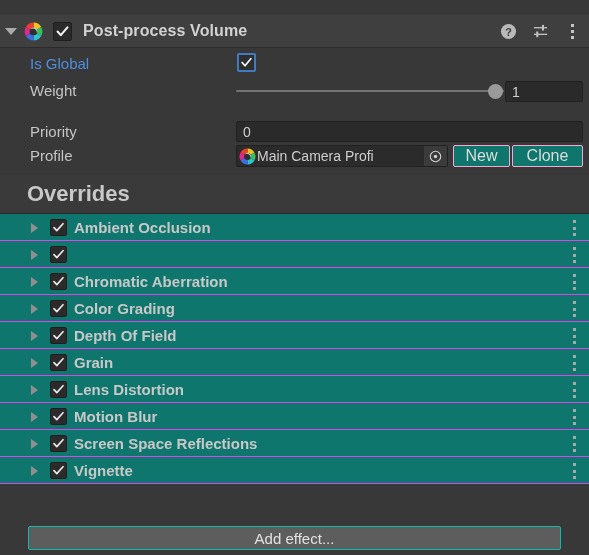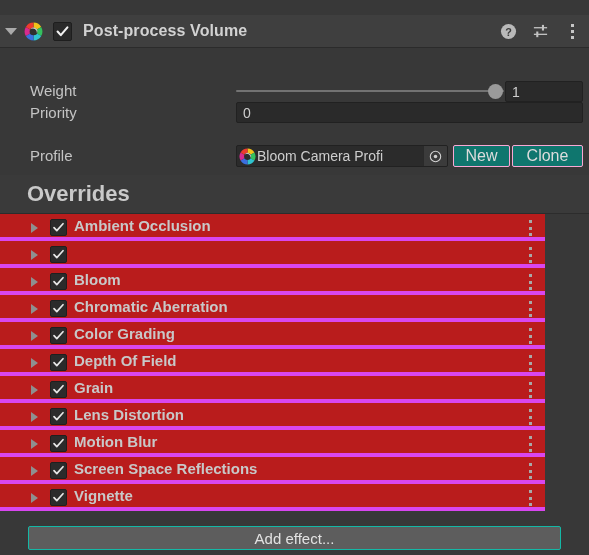--- a/index.html
+++ b/index.html
@@ -169,23 +169,23 @@
     font-weight: bold;
     color: #c9c9c9;
   }
 
   .eff-list {
     position: absolute; left: 0; top: 199px;
     width: 589px;
   }
   .eff-row {
     position: relative;
-    width: 545px; height: 27px;
-    background: #b91c1c;
-    border-bottom: 4px solid #d946ef;
+    width: 589px; height: 27px;
+    background: #0f766e;
+    border-bottom: 1px solid #d946ef;
     display: flex; align-items: center;
   }
   .eff-tri {
     position: absolute; left: 31px; top: 9px;
     width: 0; height: 0;
     border-top: 5px solid transparent;
     border-bottom: 5px solid transparent;
     border-left: 7px solid #8f8f8f;
   }
   .eff-cb {
@@ -290,31 +290,41 @@
       <div class="hicon">
         <div class="dots3">
             <i></i>
             <i></i>
             <i></i>
           </div>
       </div>
     </div>
   </div>
 
+  <div class="prop-row" style="top:35px;">
+    <div class="prop-label override">Is Global</div>
+    <div class="cb blue" style="position:absolute; left:237px; top:3px;">
+      <div class="chk">
+        <svg viewBox="0 0 19 19">
+            <path d="M4 9.5 L7.6 13.6 L15 4.8" stroke="#f2f2f2" stroke-width="2.3" fill="none" stroke-linecap="round" stroke-linejoin="round"></path>
+          </svg>
+      </div>
+    </div>
+  </div>
 
   <div class="prop-row" style="top:62px;">
     <div class="prop-label">Weight</div>
     <div class="slider-wrap">
       <div class="slider-track"></div>
       <div class="slider-knob"></div>
     </div>
     <div class="input-field" style="left:505px; top:4px; width:78px;">1</div>
   </div>
 
-  <div class="prop-row" style="top:84px;">
+  <div class="prop-row" style="top:103px;">
     <div class="prop-label">Priority</div>
     <div class="input-field" style="left:236px; top:3px; width:347px;" placeholder="">0</div>
   </div>
 
   <div class="prop-row" style="top:127px;">
     <div class="prop-label">Profile</div>
 
     <div class="obj-field">
       <div class="ap-small">
         <svg width="17" height="17" viewBox="0 0 32 32">
@@ -322,21 +332,21 @@
           <path d="M16 16 L16 1 A15 15 0 0 1 29 8.5 Z" fill="#f2c21a"></path>
           <path d="M16 16 L29 8.5 A15 15 0 0 1 29 23.5 Z" fill="#35c05e"></path>
           <path d="M16 16 L29 23.5 A15 15 0 0 1 16 31 Z" fill="#2fc3cf"></path>
           <path d="M16 16 L16 31 A15 15 0 0 1 3 23.5 Z" fill="#3a6fe0"></path>
           <path d="M16 16 L3 23.5 A15 15 0 0 1 3 8.5 Z" fill="#d62b8f"></path>
           <path d="M16 16 L3 8.5 A15 15 0 0 1 16 1 Z" fill="#ee3b2f"></path>
           <circle cx="16" cy="16" r="6.5" fill="#2e2e2e"></circle>
           <path d="M10.8 12.6 A6.6 6.6 0 0 1 21.6 18.6 A5.2 5.2 0 0 0 10.8 12.6 Z" fill="#cfcfcf"></path>
         </svg>
       </div>
-      <div class="obj-name">Bloom Camera Profi</div>
+      <div class="obj-name">Main Camera Profi</div>
       <div class="obj-picker">
         <svg width="13" height="13" viewBox="0 0 14 14">
           <circle cx="7" cy="7" r="5.6" fill="none" stroke="#d0d0d0" stroke-width="1.2"></circle>
           <circle cx="7" cy="7" r="1.9" fill="#d0d0d0"></circle>
         </svg>
       </div>
     </div>
 
     <div class="btn" style="left:453px; top:3px; width:57px;">New</div>
     <div class="btn" style="left:512px; top:3px; width:71px;">Clone</div>
@@ -374,34 +384,20 @@
           <i></i>
         </div>
       </div>
       <div class="eff-row">
         <div class="eff-tri"></div>
         <div class="eff-cb">
           <svg viewBox="0 0 17 17">
             <path d="M3.4 8.6 L6.6 12.1 L13.6 4.2" stroke="#e8e8e8" stroke-width="1.9" fill="none" stroke-linecap="round" stroke-linejoin="round"></path>
           </svg>
         </div>
-        <div class="eff-name">Bloom</div>
-        <div class="eff-menu">
-          <i></i>
-          <i></i>
-          <i></i>
-        </div>
-      </div>
-      <div class="eff-row">
-        <div class="eff-tri"></div>
-        <div class="eff-cb">
-          <svg viewBox="0 0 17 17">
-            <path d="M3.4 8.6 L6.6 12.1 L13.6 4.2" stroke="#e8e8e8" stroke-width="1.9" fill="none" stroke-linecap="round" stroke-linejoin="round"></path>
-          </svg>
-        </div>
         <div class="eff-name">Chromatic Aberration</div>
         <div class="eff-menu">
           <i></i>
           <i></i>
           <i></i>
         </div>
       </div>
       <div class="eff-row">
         <div class="eff-tri"></div>
         <div class="eff-cb">

